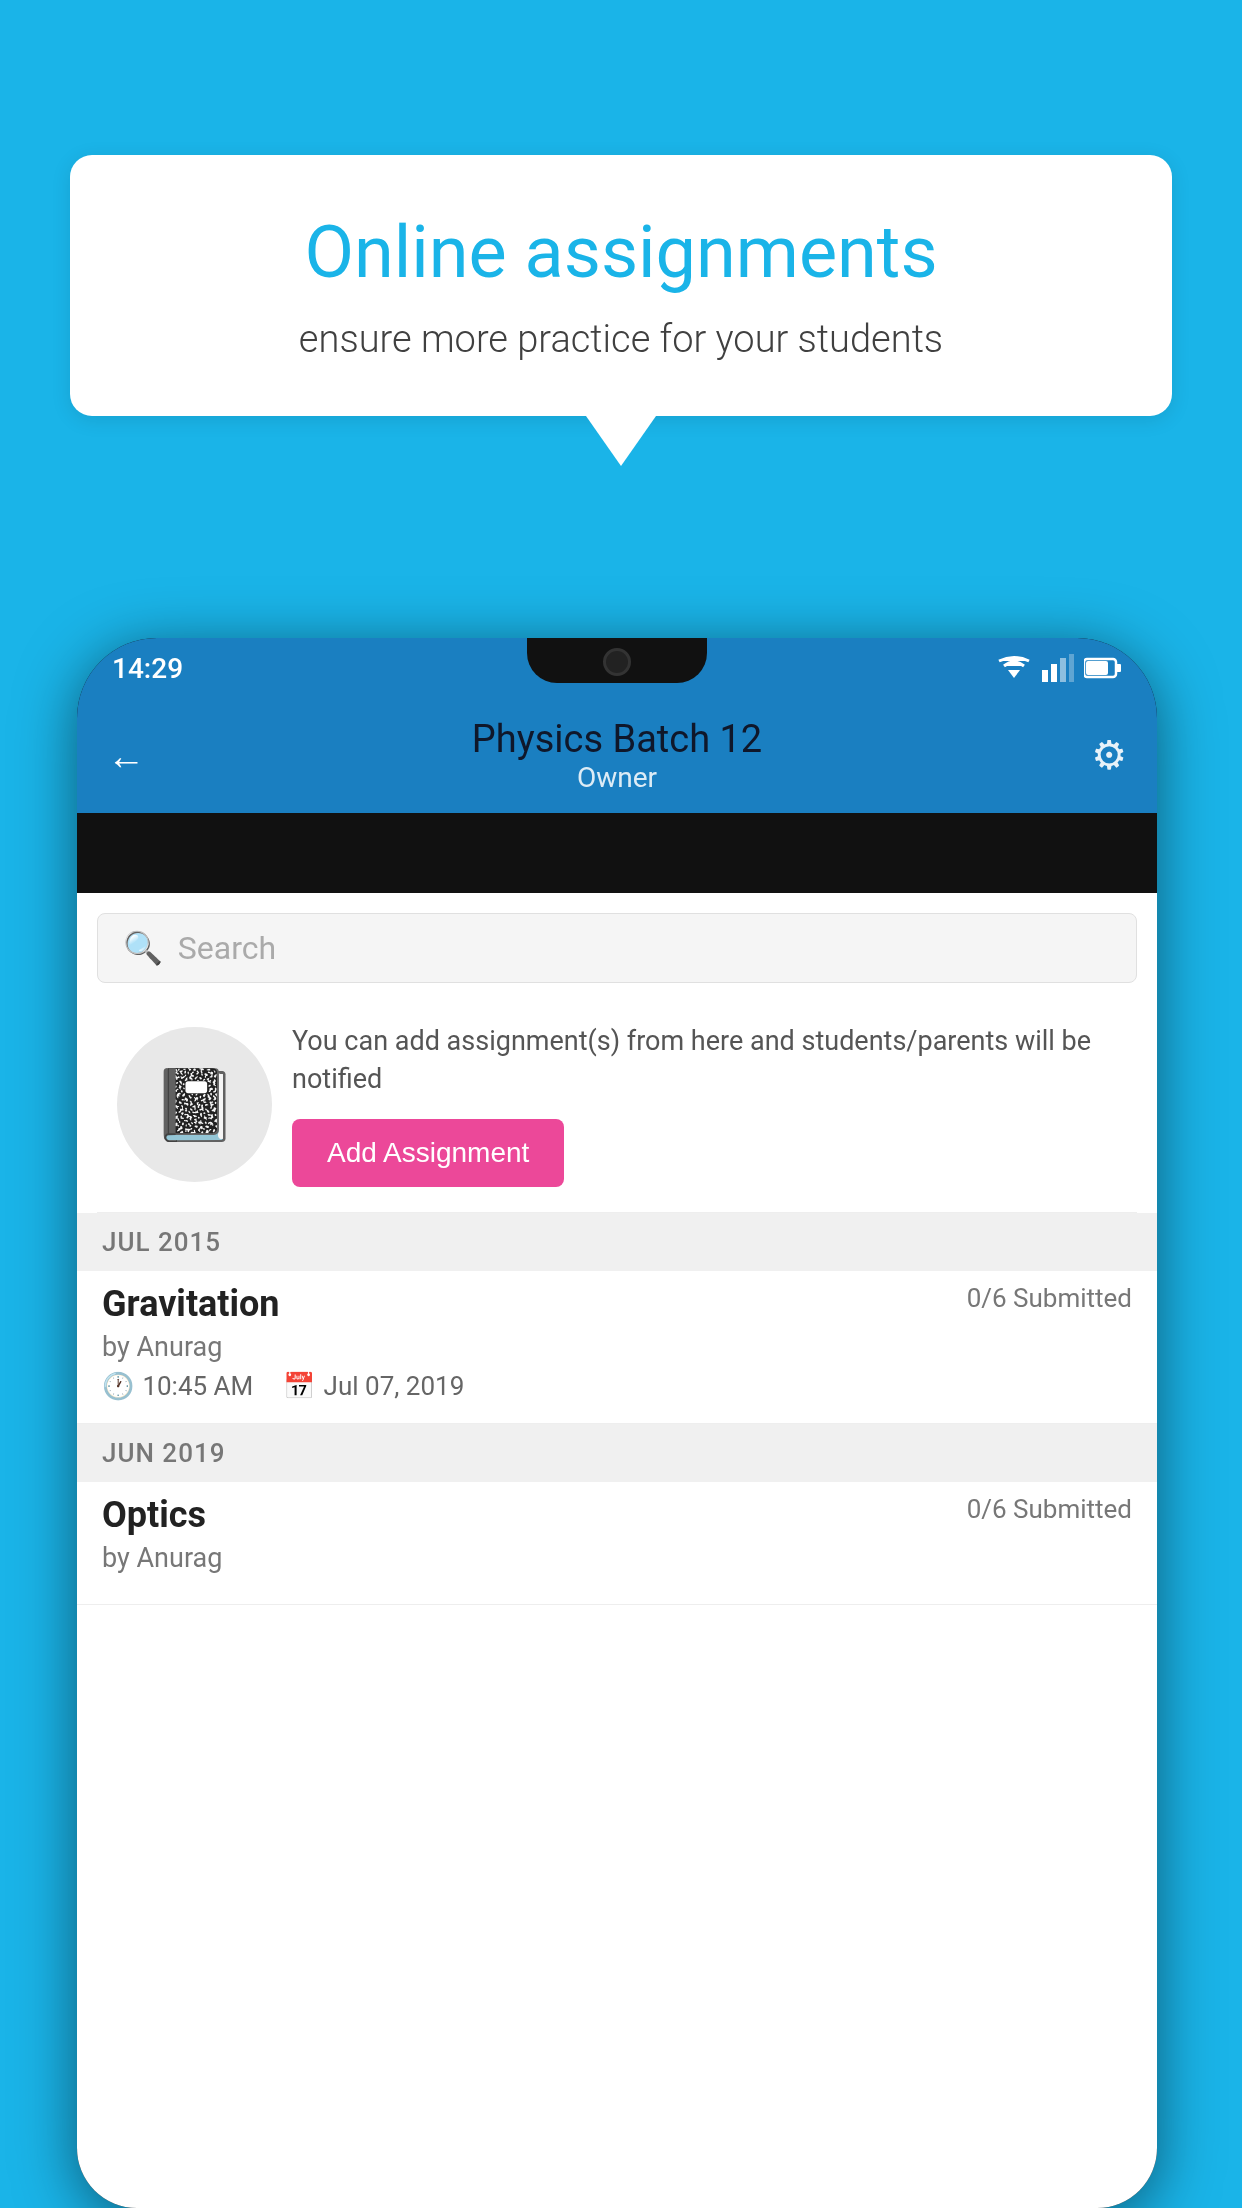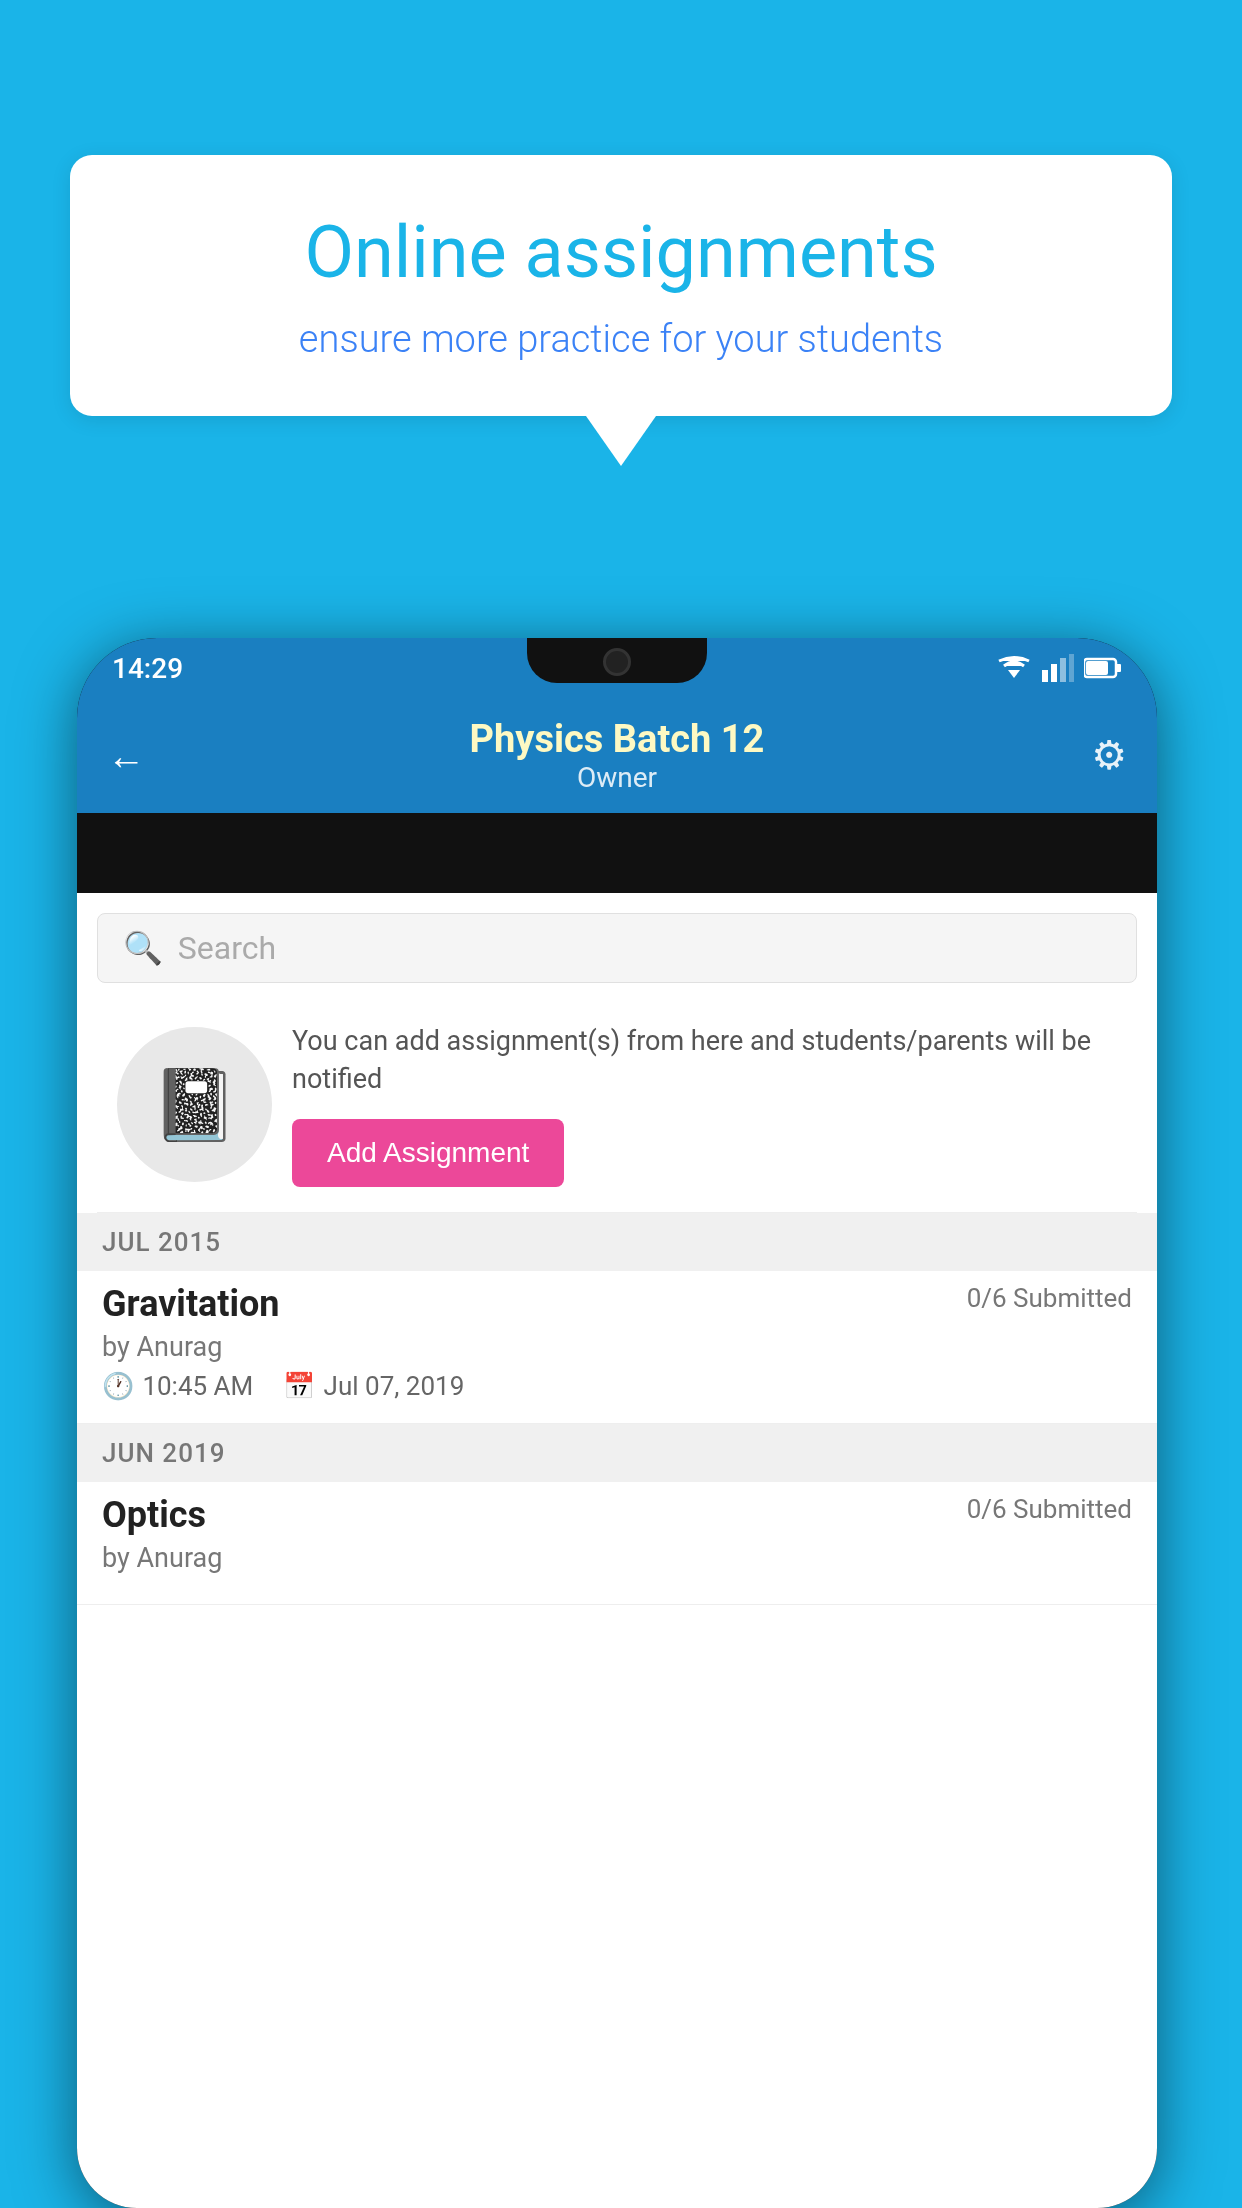--- a/index.html
+++ b/index.html
@@ -34,21 +34,21 @@
     }
 
     .speech-bubble-title {
       color: #1ab4e8;
       font-size: 72px;
       font-weight: 400;
       margin-bottom: 22px;
     }
 
     .speech-bubble-sub {
-      color: #3b82f6;
+      color: #404040;
       font-size: 38px;
       font-weight: 300;
     }
 
     .speech-bubble-arrow {
       width: 0;
       height: 0;
       border-left: 35px solid transparent;
       border-right: 35px solid transparent;
       border-top: 50px solid white;
@@ -145,23 +145,23 @@
       color: white;
       font-size: 38px;
       cursor: pointer;
     }
 
     .header-title-block {
       text-align: center;
     }
 
     .header-title {
-      color: #fef9c3;
+      color: #0f172a;
       font-size: 38px;
-      font-weight: 700;
+      font-weight: 400;
     }
 
     .header-subtitle {
       color: rgba(255,255,255,0.85);
       font-size: 28px;
     }
 
     .header-gear {
       position: absolute;
       right: 30px;

